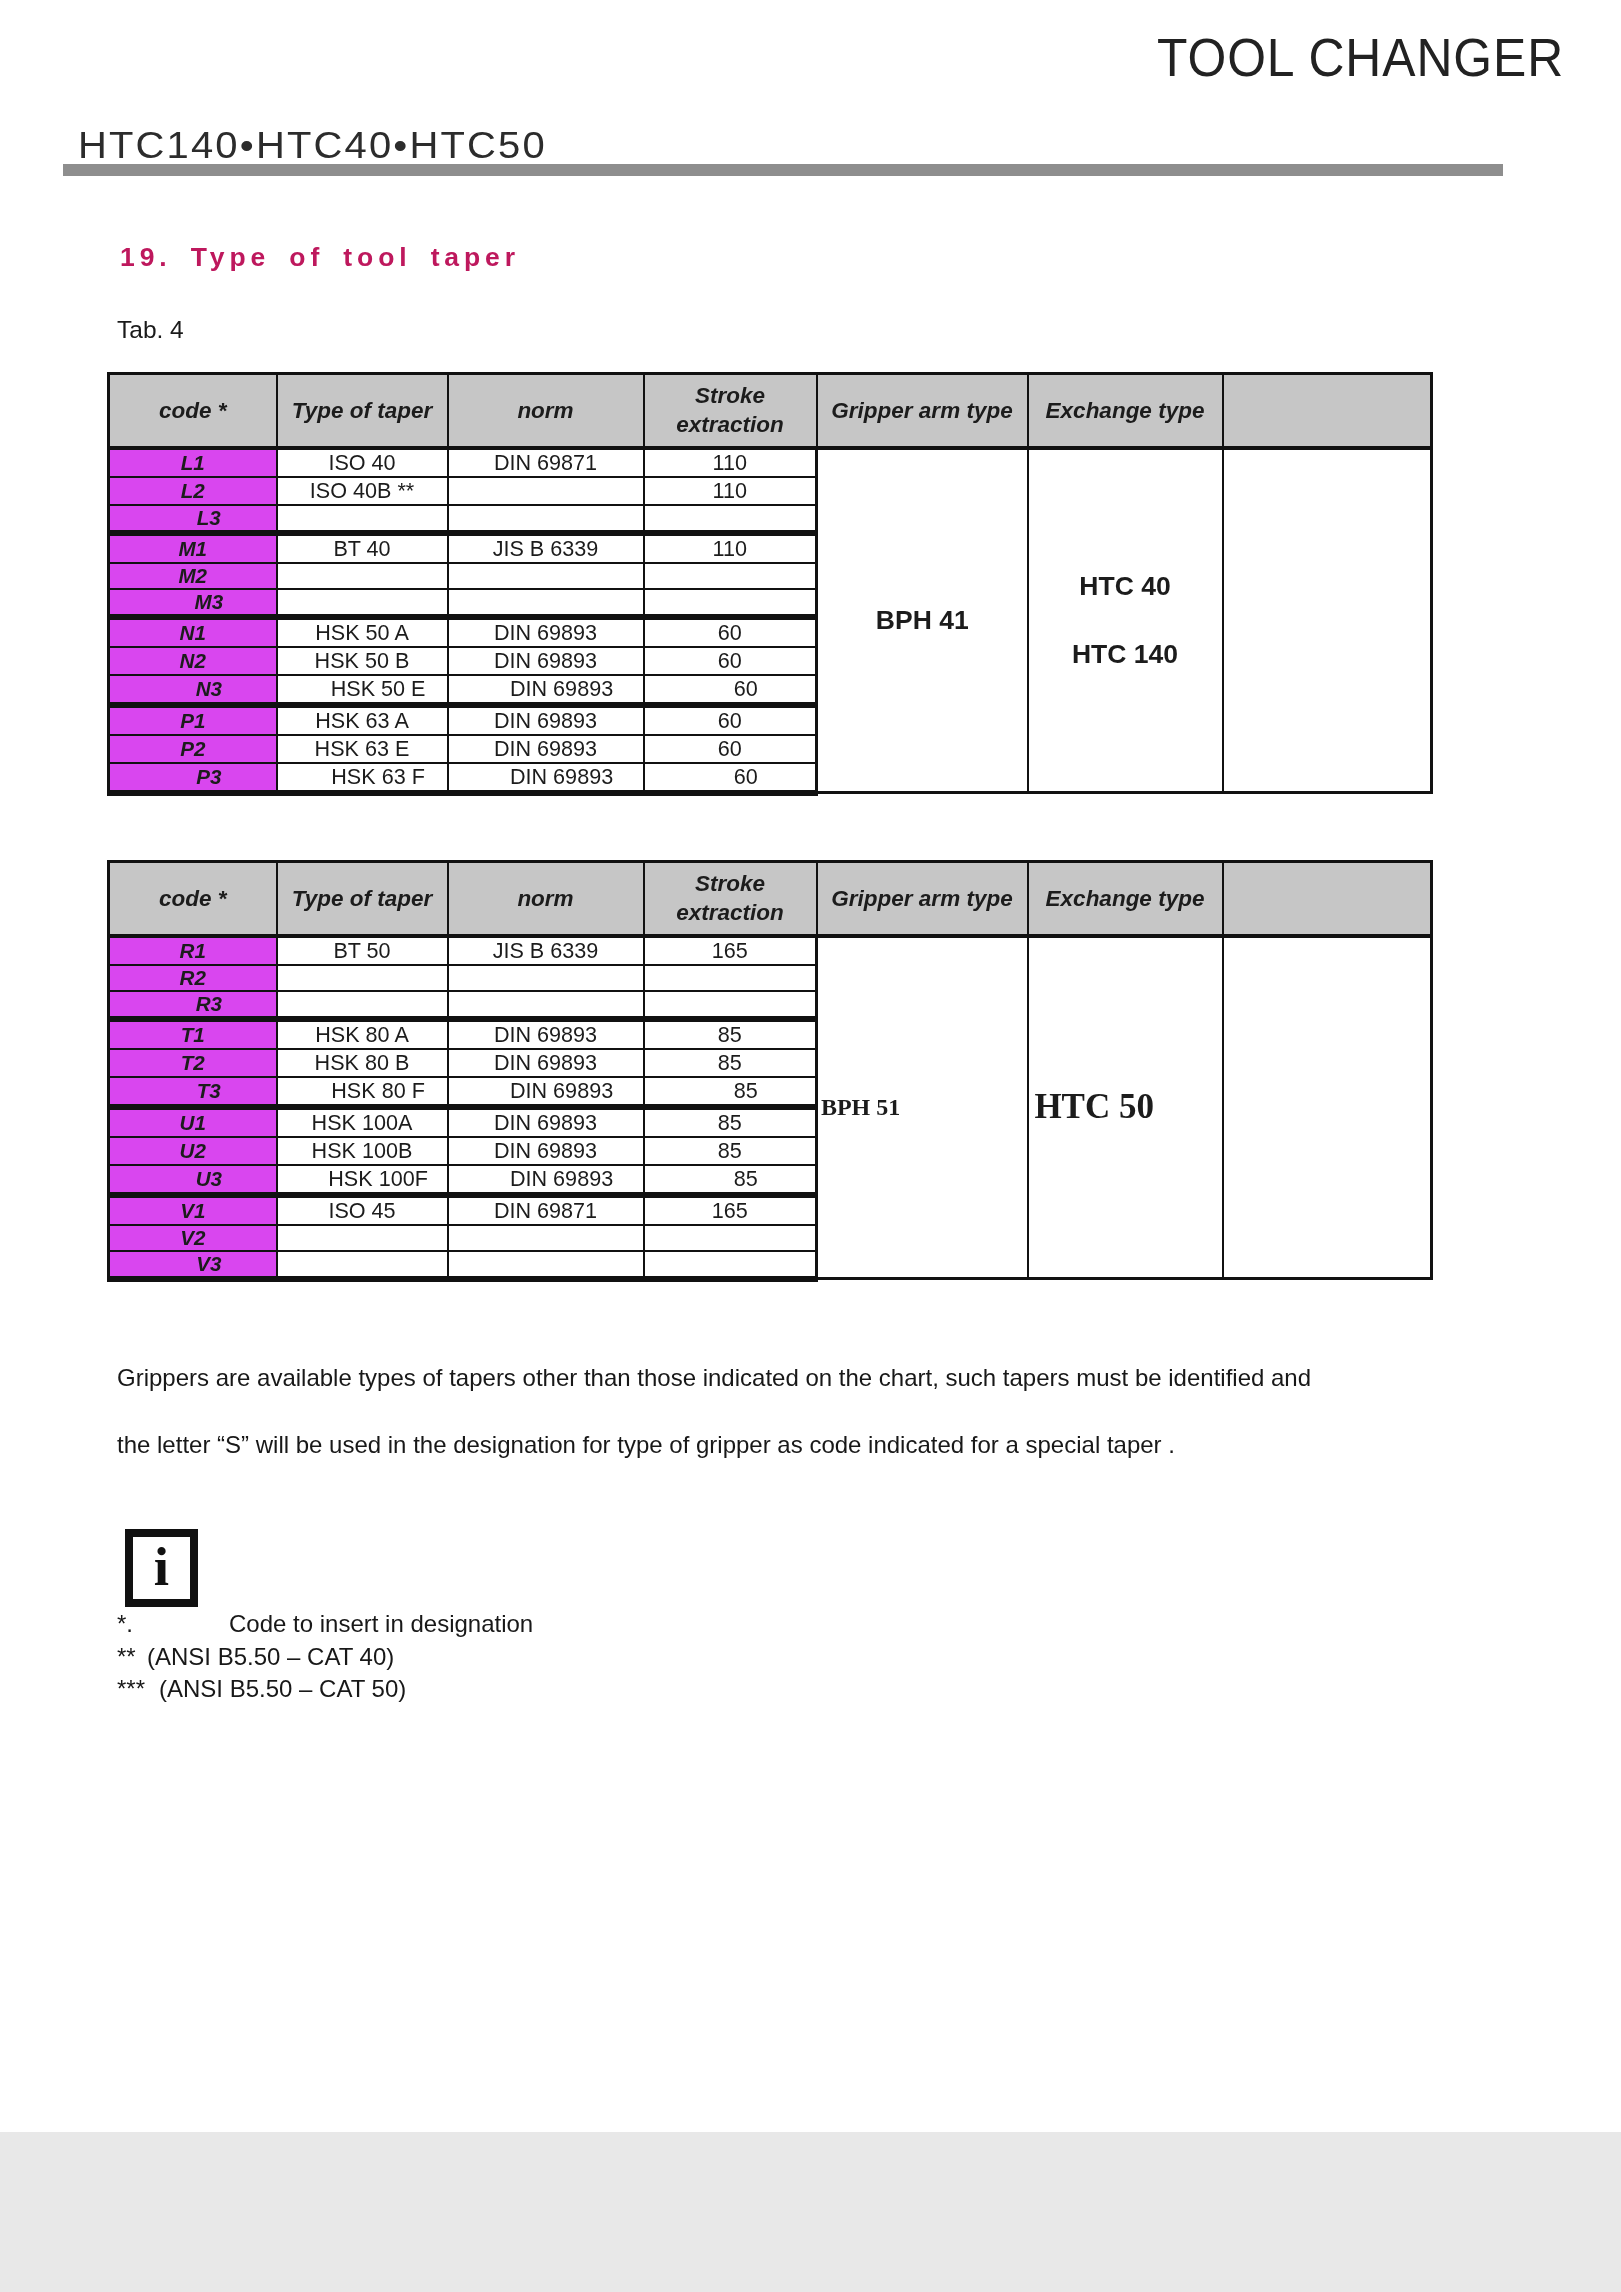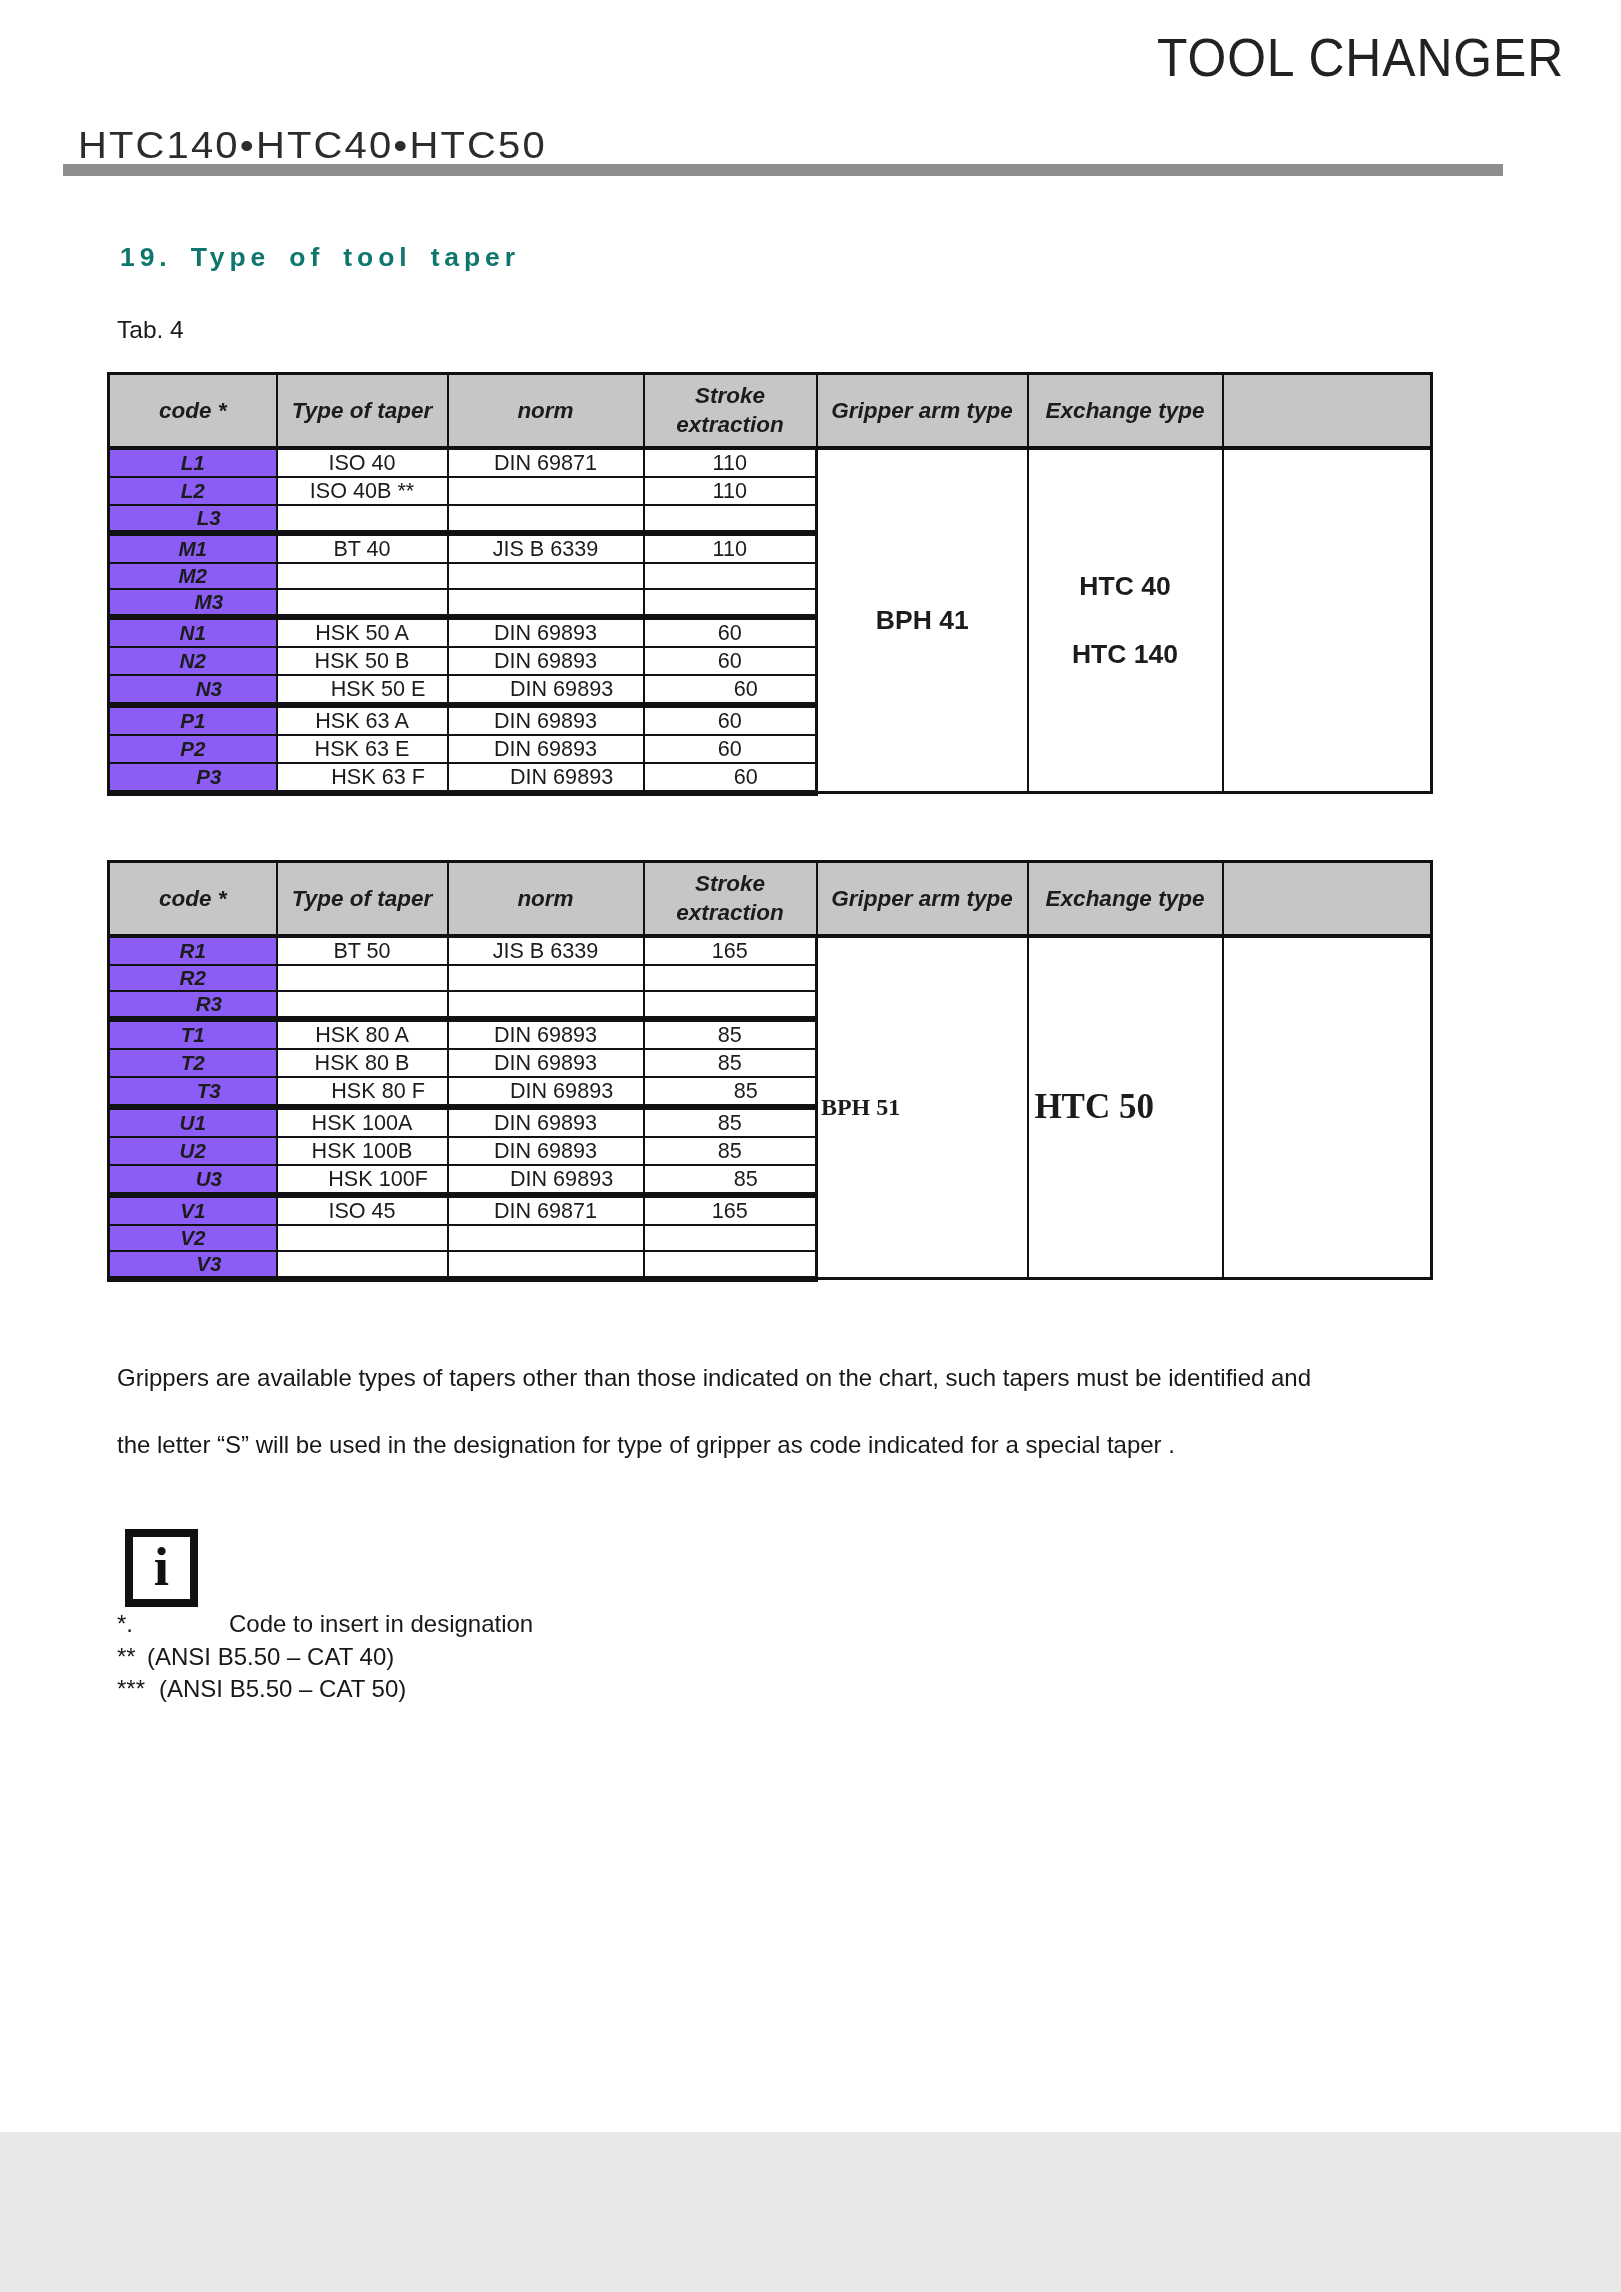--- a/index.html
+++ b/index.html
@@ -27,21 +27,21 @@
     transform: scaleX(1.08); transform-origin: left;
     white-space: nowrap;
   }
   .header-rule {
     position: absolute; left: 63px; top: 164px;
     width: 1440px; height: 11.8px; background: #8e8e8e;
   }
   .section-heading {
     position: absolute; left: 120px; top: 242px;
     font-size: 26.5px; font-weight: bold; letter-spacing: 4.9px;
-    word-spacing: 6.9px; color: #0f766e; white-space: nowrap;
+    word-spacing: 6.9px; color: #be185d; white-space: nowrap;
   }
   .table-caption {
     position: absolute; left: 117px; top: 316px;
     font-size: 24.5px; color: #1a1a1a;
   }
 
   
   table.taper-table {
     position: absolute; left: 107px;
     width: 1322px; table-layout: fixed;
@@ -60,21 +60,21 @@
     font-size: 22.5px; line-height: 1.3;
     height: 74px; text-align: center; padding: 0 7.8px;
   }
   .taper-table td {
     border: 2.9px solid #111;
     height: 25.5px; font-size: 21.6px;
     text-align: center; vertical-align: middle;
     padding: 0 3.9px; white-space: nowrap; overflow: hidden;
   }
   .taper-table td.code {
-    background: #8b5cf6; font-weight: bold; font-style: italic;
+    background: #d946ef; font-weight: bold; font-style: italic;
     font-size: 20.6px;
   }
   .taper-table td.stroke { border-right-width: 3.9px; }
   .taper-table tr.group-end td { border-bottom-width: 6.9px; padding-left: 36px; }
   .taper-table td.merge {
     border-bottom-width: 2.9px;
     vertical-align: middle; white-space: normal;
   }
   #table1 td.merge { font-weight: bold; font-size: 26.5px; }
   #table1 .x-line + .x-line { margin-top: 37px; }

